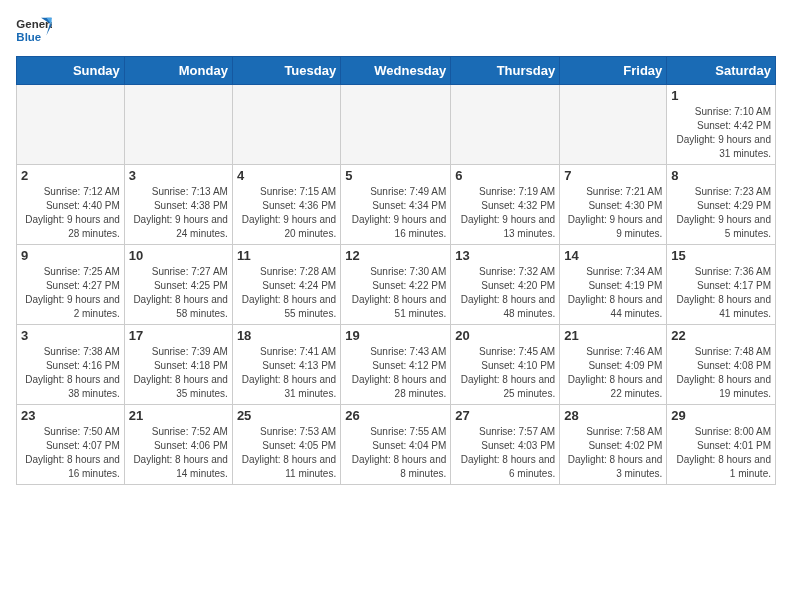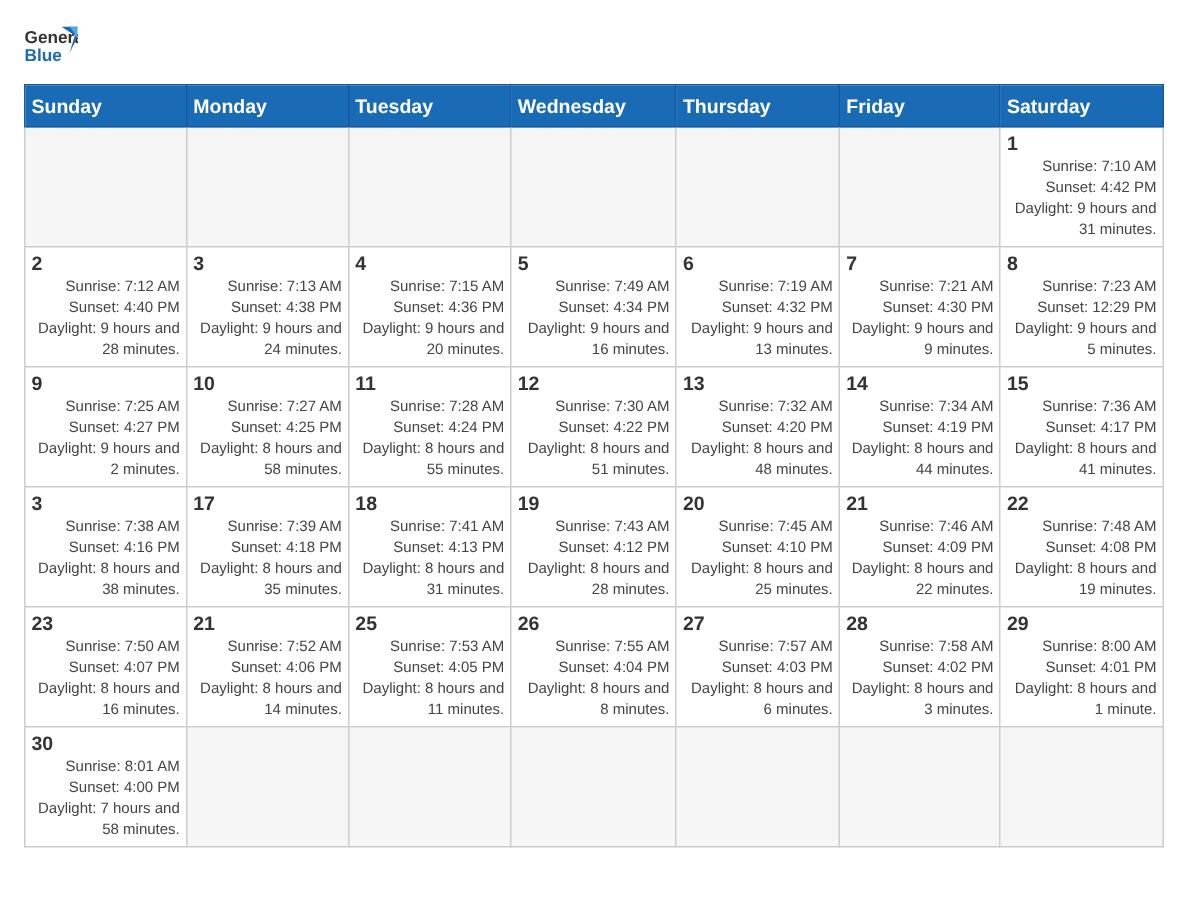--- a/index.html
+++ b/index.html
@@ -41,21 +41,21 @@
       width: 100%;
       border-collapse: collapse;
       border: 1px solid #ccc;
     }
     .calendar th {
       background-color: #1a6bb5;
       color: #fff;
       font-size: 13px;
       font-weight: bold;
       padding: 6px 4px;
-      text-align: left;
+      text-align: right;
       border: 1px solid #1558a0;
     }
     .calendar td {
       vertical-align: top;
       border: 1px solid #ccc;
       padding: 3px 4px;
       width: 113px;
       min-height: 80px;
       background: #fff;
       font-size: 10.5px;
@@ -166,21 +166,21 @@
         <td>
           <span class="day-number">7</span>
           <div class="day-info">Sunrise: 7:21 AM
 Sunset: 4:30 PM
 Daylight: 9 hours
 and 9 minutes.</div>
         </td>
         <td>
           <span class="day-number">8</span>
           <div class="day-info">Sunrise: 7:23 AM
-Sunset: 12:29 PM
+Sunset: 4:29 PM
 Daylight: 9 hours
 and 5 minutes.</div>
         </td>
       </tr>
       <tr>
         <td>
           <span class="day-number">9</span>
           <div class="day-info">Sunrise: 7:25 AM
 Sunset: 4:27 PM
 Daylight: 9 hours
@@ -323,30 +323,15 @@
 Daylight: 8 hours
 and 3 minutes.</div>
         </td>
         <td>
           <span class="day-number">29</span>
           <div class="day-info">Sunrise: 8:00 AM
 Sunset: 4:01 PM
 Daylight: 8 hours
 and 1 minute.</div>
         </td>
-      </tr>
-      <tr class="last-row">
-        <td>
-          <span class="day-number">30</span>
-          <div class="day-info">Sunrise: 8:01 AM
-Sunset: 4:00 PM
-Daylight: 7 hours
-and 58 minutes.</div>
-        </td>
-        <td class="empty"></td>
-        <td class="empty"></td>
-        <td class="empty"></td>
-        <td class="empty"></td>
-        <td class="empty"></td>
-        <td class="empty"></td>
       </tr>
     </tbody>
 </table>
 
 </body></html>

